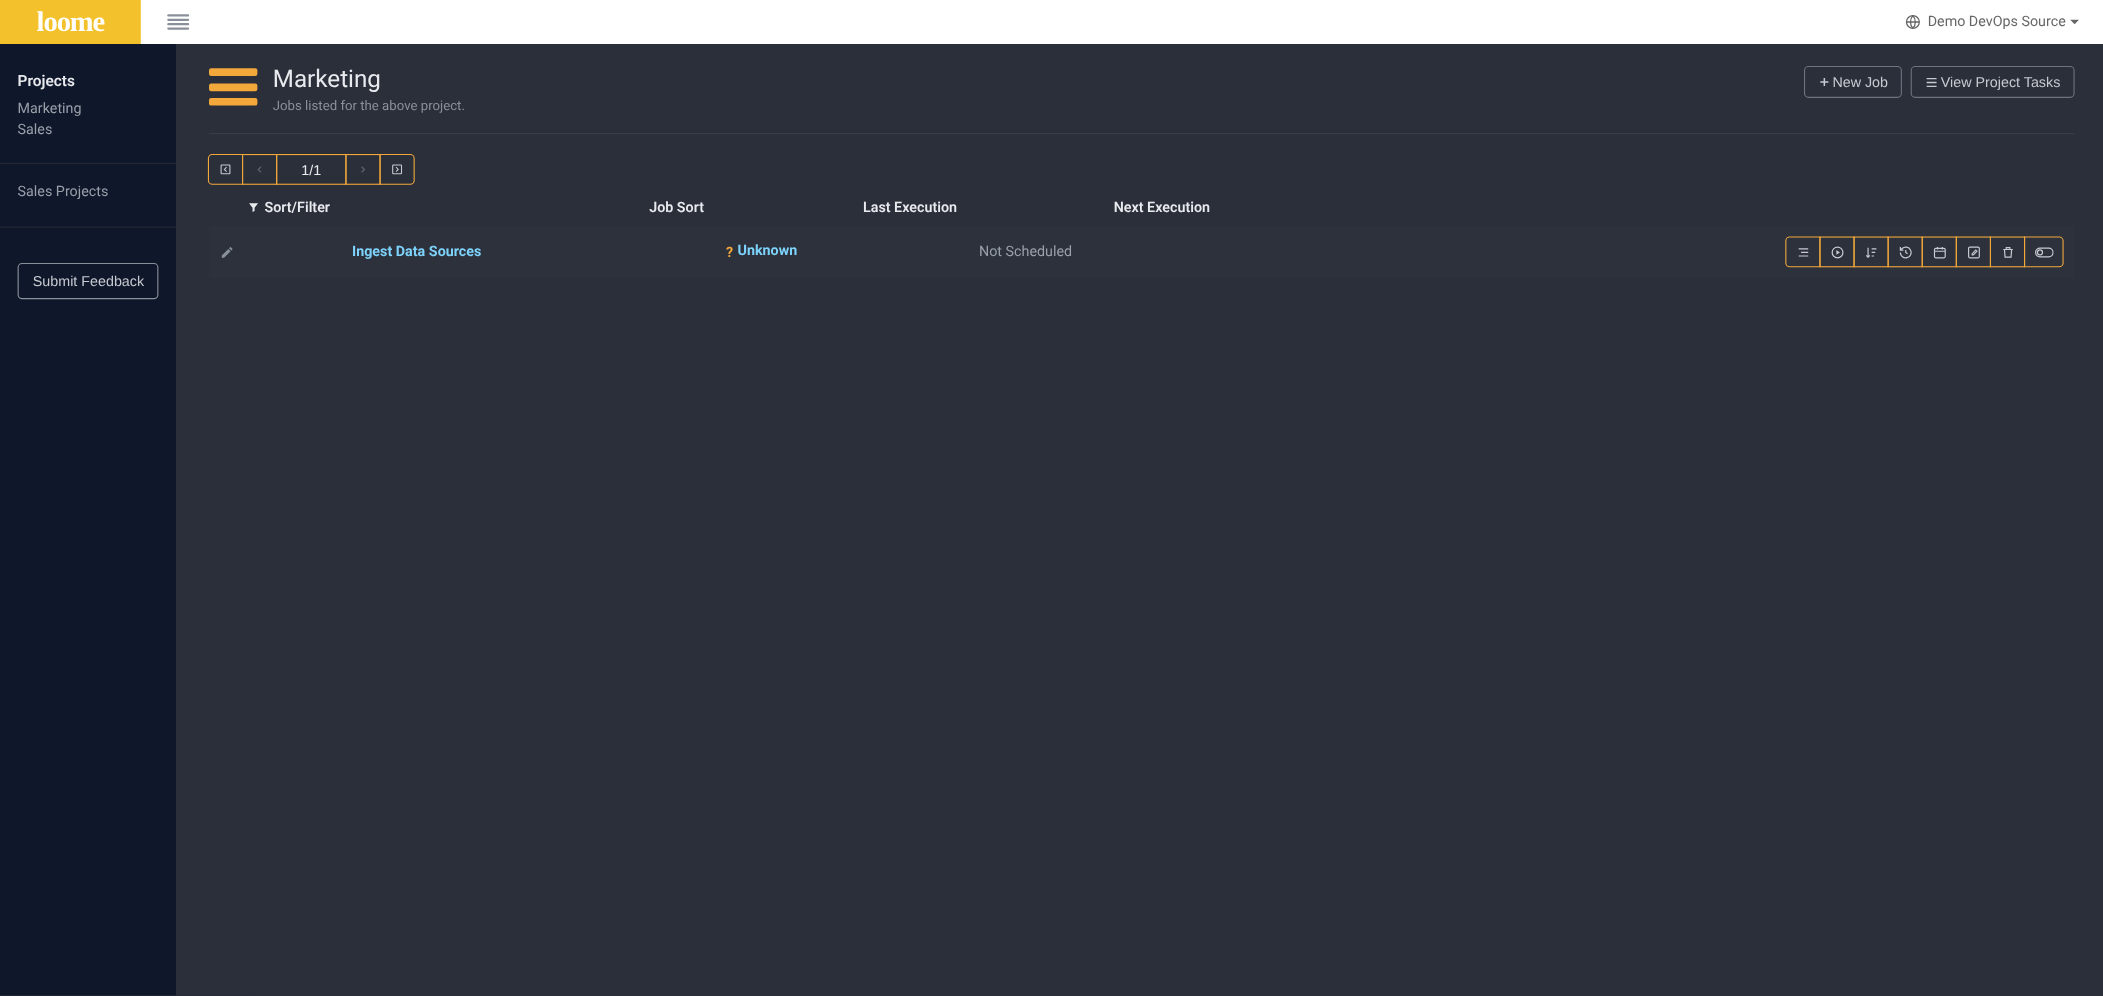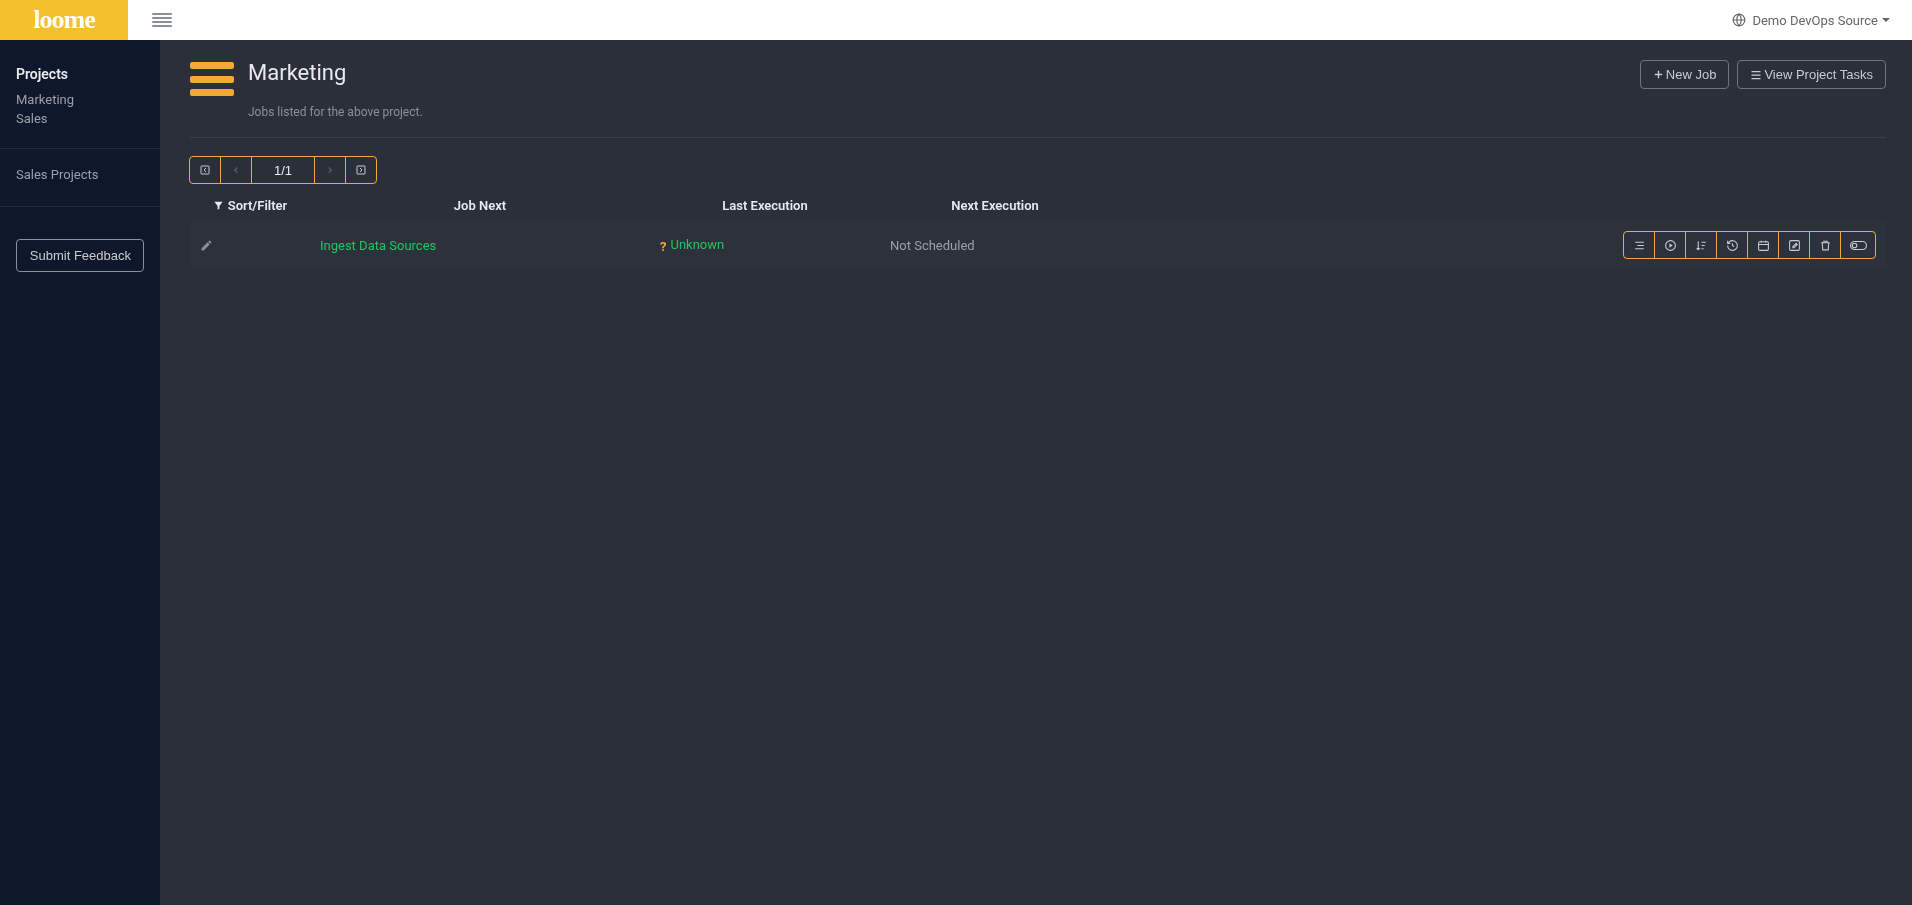--- a/index.html
+++ b/index.html
@@ -27,44 +27,44 @@
 .side-manage { color: #9aa0aa; font-size: 13px; padding: 4px 16px 10px 16px; cursor: pointer; }
 .side-sep2 { height: 1px; background: #262a34; margin: 14px 0 16px 0; }
 .feedback-btn { margin: 16px 16px; border: 1px solid #8a9099; background: transparent; color: #c7cad1; padding: 8px 12px; border-radius: 4px; cursor: pointer; font-size: 13px; width: calc(100% - 32px); text-align: right; }
 
 
 .main { flex: 1; background: #2b2f3a; padding: 20px 26px 20px 30px; overflow: auto; }
 .page-header { display: flex; align-items: flex-start; position: relative; padding-bottom: 18px; border-bottom: 1px solid #3a3f4c; }
 .page-icon { width: 44px; height: 34px; display: flex; flex-direction: column; justify-content: space-between; margin-right: 14px; margin-top: 2px; }
 .page-icon div { height: 7px; background: #f3a83b; border-radius: 2px; }
 .page-titles h1 { color: #e8eaee; font-size: 22px; font-weight: 400; }
-.page-titles p { color: #8a9099; font-size: 12px; margin-top: 20px; }
+.page-titles p { color: #8a9099; font-size: 12px; margin-top: 4px; }
 .header-actions { position: absolute; right: 0; top: 0; display: flex; gap: 8px; }
 .btn { border: 1px solid #6d7380; background: transparent; color: #c7cad1; padding: 6px 12px; border-radius: 4px; cursor: pointer; font-size: 13px; display: inline-flex; align-items: center; gap: 2px; }
 
 
 .pager-row { display: flex; justify-content: flex-start; margin-top: 18px; }
 .pager { display: flex; }
 .pager-btn { width: 32px; height: 28px; border: 1px solid #f3a83b; background: transparent; color: #c7cad1; display: inline-flex; align-items: center; justify-content: center; cursor: pointer; font-size: 11px; margin-left: -1px; }
 .pager-btn:first-child { border-top-left-radius: 4px; border-bottom-left-radius: 4px; }
 .pager-btn:last-child { border-top-right-radius: 4px; border-bottom-right-radius: 4px; }
 .pager-btn.wide { width: 64px; font-size: 13px; color: #e8eaee; }
 .pager-btn.disabled { color: #5a5f6b; cursor: default; }
 
 
 .jobs-table { width: 100%; margin-top: 6px; border-collapse: collapse; }
-.jobs-table th { text-align: center; color: #e8eaee; font-weight: 600; font-size: 13px; padding: 8px 10px; }
+.jobs-table th { text-align: right; color: #e8eaee; font-weight: 600; font-size: 13px; padding: 8px 10px; }
 .jobs-table td { padding: 10px 10px; font-size: 13px; color: #9aa0aa; }
 .jobs-table tbody tr { background: #32364350; }
 .col-sort { width: 120px; }
 .col-job { width: 340px; }
 .col-last { width: 230px; }
 .col-next { width: 230px; }
 .col-actions { text-align: right; }
-.link-orange { color: #22c55e; }
+.link-orange { color: #7dd3fc; font-weight: bold; }
 .th-filter-icon { display: inline-flex; vertical-align: -1px; margin-right: 4px; }
 .q-icon { display: inline-flex; vertical-align: -2px; margin-right: 4px; color: #f3a83b; font-weight: bold; }
 
 .row-actions { display: inline-flex; }
 .row-action-btn { width: 32px; height: 28px; border: 1px solid #f3a83b; background: transparent; color: #c7cad1; display: inline-flex; align-items: center; justify-content: center; cursor: pointer; margin-left: -1px; }
 .row-action-btn:first-child { border-top-left-radius: 4px; border-bottom-left-radius: 4px; }
 .row-action-btn:last-child { border-top-right-radius: 4px; border-bottom-right-radius: 4px; width: 36px; }
 
 .pencil-icon { color: #8a9099; cursor: pointer; }
 
@@ -163,21 +163,21 @@
     <table class="jobs-table">
       <thead>
         <tr>
           <th class="col-sort">
             <span class="th-filter-icon">
               <svg width="11" height="11" viewBox="0 0 24 24" fill="currentColor">
                   <path d="M3 4h18l-7 9v6l-4 2v-8L3 4z"></path>
                 </svg>
             </span><span>Sort/Filter</span>
           </th>
-          <th class="col-job">Job Next</th>
+          <th class="col-job">Job Sort</th>
           <th class="col-last">Last Execution</th>
           <th class="col-next">Next Execution</th>
           <th class="col-actions"></th>
         </tr>
       </thead>
       <tbody>
         <tr>
           <td>
             <span class="pencil-icon">
               <svg width="13" height="13" viewBox="0 0 24 24" fill="currentColor">

